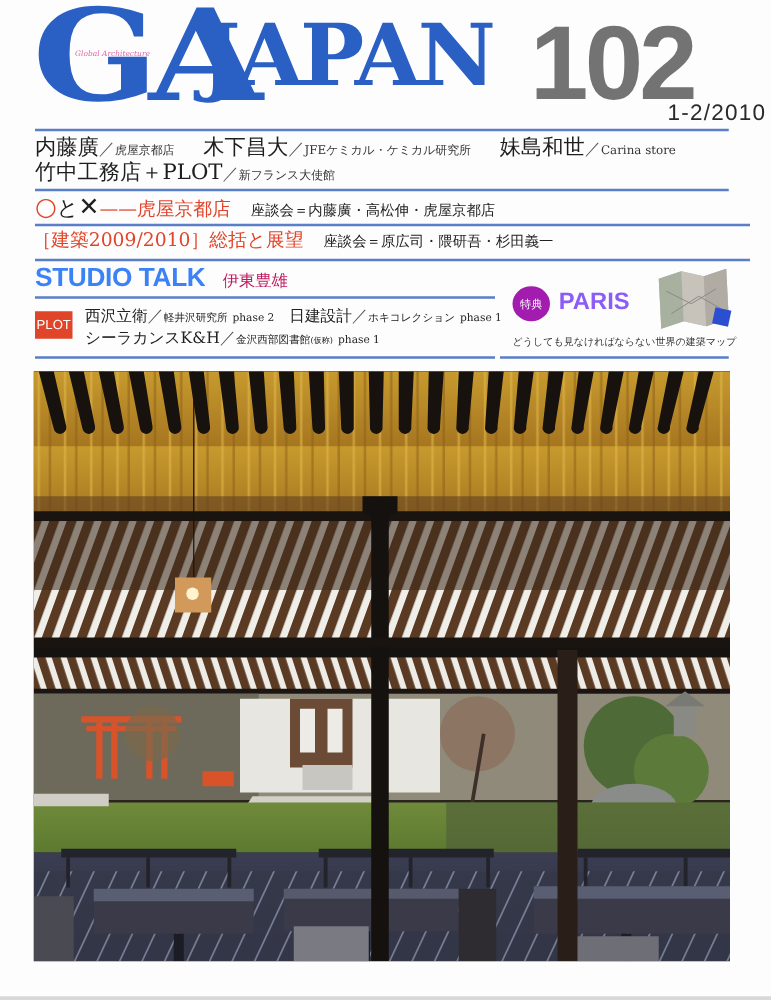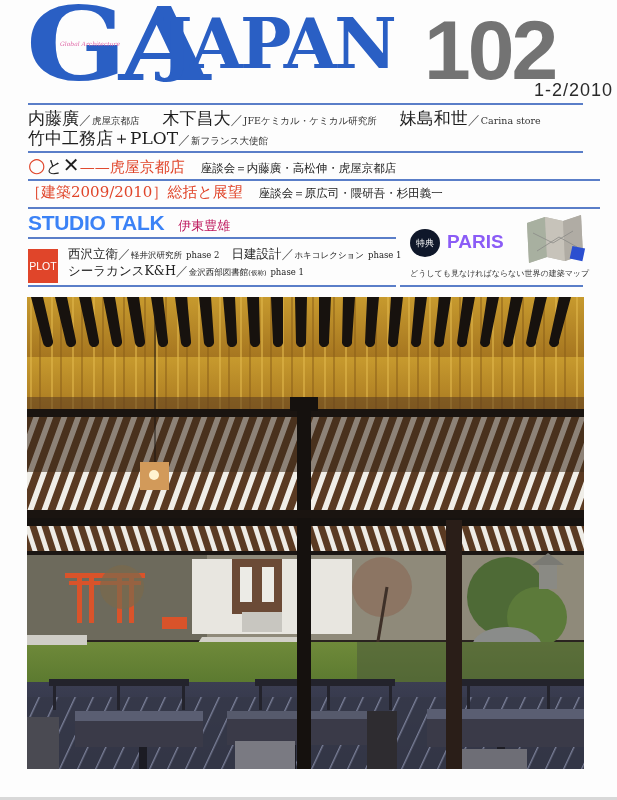--- a/index.html
+++ b/index.html
@@ -56,32 +56,32 @@
     .red-title { color: #e0452a; font-size: 15px; }
     .discussion { font-size: 11.5px; color: #222; margin-left: 16px; }
 
     .studio-talk {
       font-family: "Liberation Sans", sans-serif; font-weight: bold;
       font-size: 21px; color: #3b82f6; letter-spacing: -0.3px;
     }
     .studio-name { font-size: 13px; color: #be185d; margin-left: 14px; }
 
     .plot-badge {
-      left: 28px; top: 249px; width: 30px; height: 34px;
+      left: 28px; top: 249px; width: 30px; height: 22px;
       background: #e0452a; color: #fff;
       font-family: "Liberation Sans", sans-serif; font-size: 10.5px;
       display: flex; align-items: center; justify-content: center;
     }
     .plot-line { font-size: 12.5px; color: #222; }
     .plot-line .small { font-size: 8.5px; }
     .plot-line .tiny { font-size: 6.5px; }
 
     .tokuten-badge {
       left: 410px; top: 229px; width: 30px; height: 28px; border-radius: 50%;
-      background: #0f172a; color: #fff;
+      background: #a21caf; color: #fff;
       font-size: 9px; display: flex; align-items: center; justify-content: center;
     }
     .paris {
       left: 447px; top: 231px;
       font-family: "Liberation Sans", sans-serif; font-weight: bold;
       font-size: 19px; color: #8b5cf6;
     }
     .paris-caption { left: 410px; top: 268px; font-size: 8px; color: #333; }
     .map-thumb { left: 523px; top: 213px; width: 64px; height: 52px; }
 

